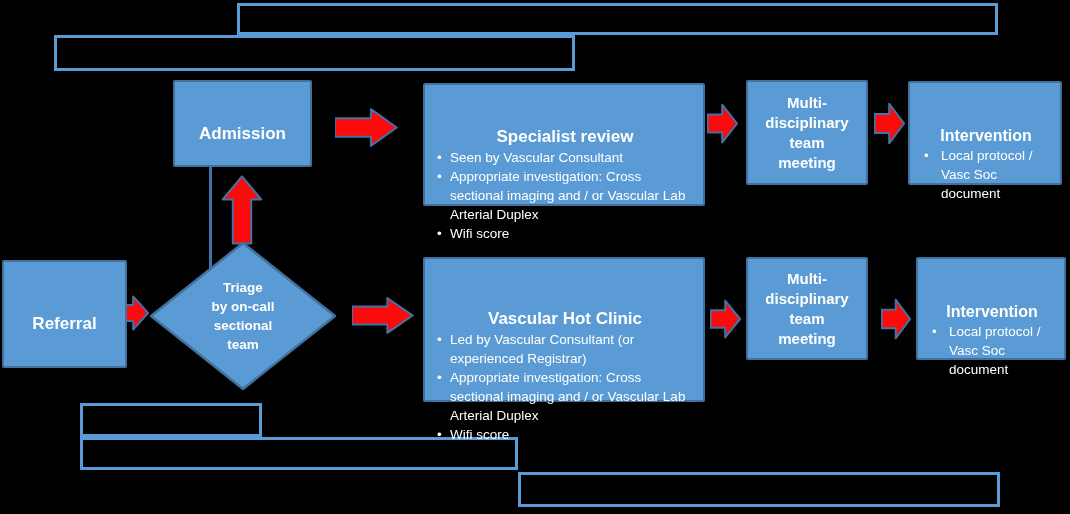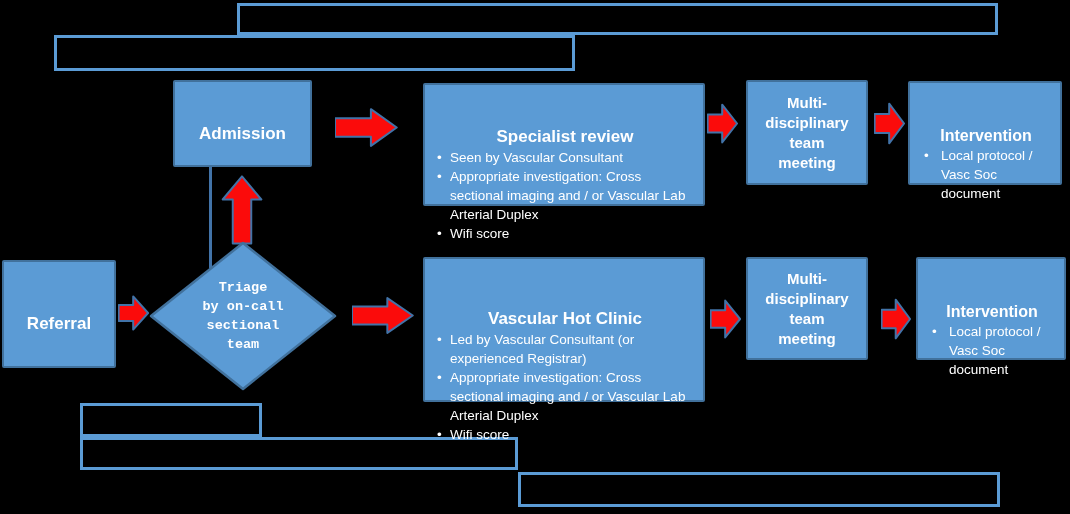--- a/index.html
+++ b/index.html
@@ -28,21 +28,21 @@
   
   .node {
     position: absolute;
     background: var(--box_fill, #5b9bd5);
     border: 2px solid var(--box_border, #41719c);
     border-radius: 2px;
     color: var(--text, #fff);
   }
   .center { display: flex; align-items: center; justify-content: center; text-align: center; }
 
-  #n-referral   { left: 2px;   top: 260px; width: 114px; height: 108px; }
+  #n-referral   { left: 2px;   top: 260px; width: 125px; height: 108px; }
   #n-admission  { left: 173px; top: 80px;  width: 139px; height: 87px;  }
   #n-specialist { left: 423px; top: 83px;  width: 282px; height: 123px; padding: 2px 5px 2px 7px; }
   #n-hotclinic  { left: 423px; top: 257px; width: 282px; height: 145px; padding: 10px 5px 2px 7px; }
   #n-mdt-top    { left: 746px; top: 80px;  width: 122px; height: 105px; }
   #n-interv-top { left: 908px; top: 81px;  width: 154px; height: 104px; padding: 3px 4px 2px 6px; }
   #n-mdt-bot    { left: 746px; top: 257px; width: 122px; height: 103px; }
   #n-interv-bot { left: 916px; top: 257px; width: 150px; height: 103px; padding: 3px 4px 2px 6px; }
 
   .label-lg { font-weight: bold; font-size: 17px; margin-top: 20px; }
   .stack { font-weight: bold; font-size: 15px; line-height: 20px; text-align: center; }
@@ -52,21 +52,21 @@
   .box-title.sm { font-size: 16px; line-height: 21px; }
 
   .brow { display: flex; font-size: 13.5px; line-height: 19px; color: var(--text, #fff); }
   .bdot { flex: none; width: 13px; margin-left: 5px; }
   .bdot::before { content: "\2022"; }
   .btxt { flex: 1; }
   .btxt.narrow { max-width: 96px; }
 
   
   #triage-shape, #triage-text { position: absolute; left: 148px; top: 240px; width: 190px; height: 152px; }
-  #triage-text { font-weight: bold; font-size: 13.5px; line-height: 19px; font-family: Liberation Mono, monospace; }
+  #triage-text { font-weight: bold; font-size: 13.5px; line-height: 19px; }
 
   
   .arrow { position: absolute; display: block; }
   .arrow polygon {
     fill: var(--arrow_fill, #fb0b0b);
     stroke: var(--arrow_border, #4273a8);
     stroke-width: 2;
     stroke-linejoin: round;
     vector-effect: non-scaling-stroke;
   }

